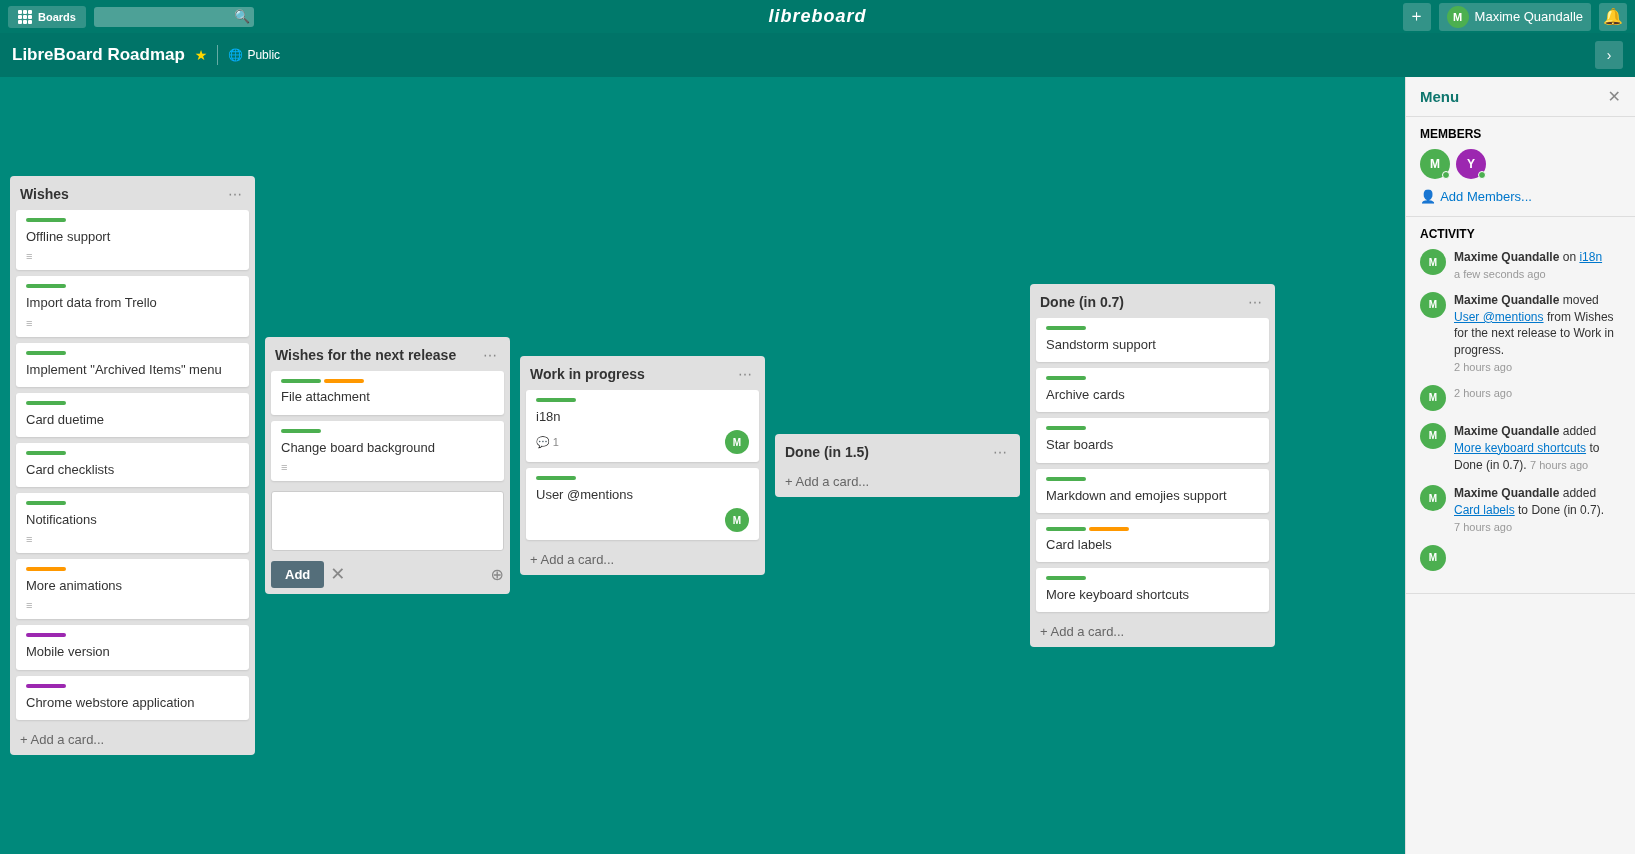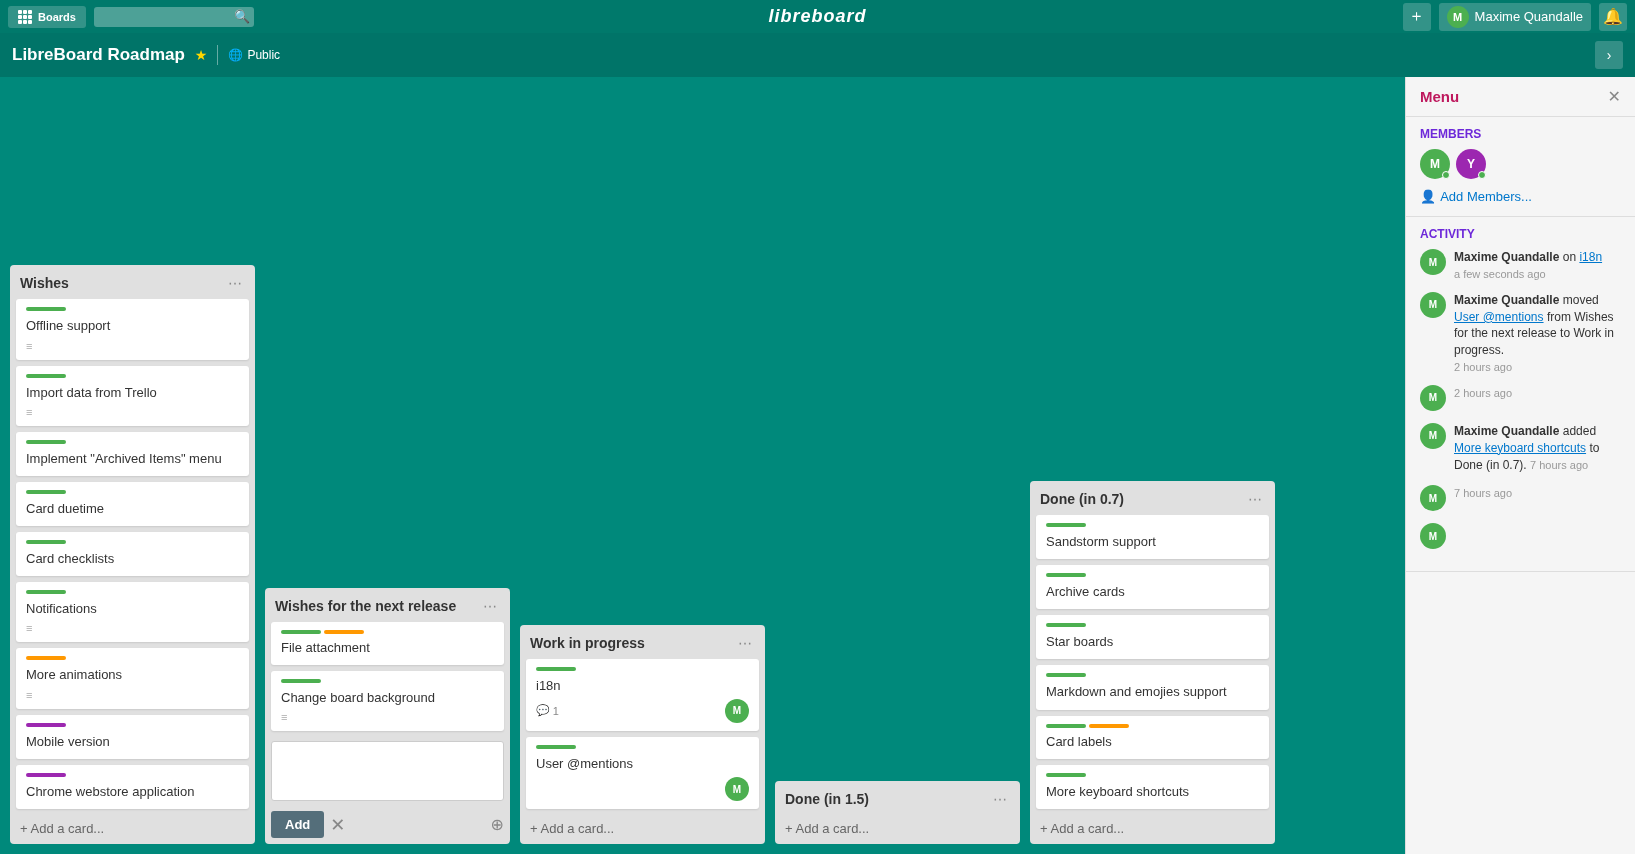--- a/index.html
+++ b/index.html
@@ -142,21 +142,21 @@
     .main {
       display: flex;
       height: calc(854px - 33px - 44px);
       overflow: hidden;
     }
 
     
     .board-area {
       flex: 1;
       display: flex;
-      align-items: flex-end;
+      align-items: center;
       padding: 10px;
       gap: 10px;
       overflow-x: auto;
       height: 100%;
     }
 
     
     .list {
       background: #e0e0e0;
       border-radius: 4px;
@@ -319,37 +319,37 @@
     .sidebar-header {
       display: flex;
       align-items: center;
       justify-content: space-between;
       padding: 10px 14px;
       border-bottom: 1px solid #ddd;
     }
     .sidebar-title {
       font-size: 15px;
       font-weight: bold;
-      color: #be185d;
+      color: #0f766e;
     }
     .sidebar-close {
       background: none;
       border: none;
       color: #888;
       cursor: pointer;
       font-size: 16px;
     }
     .sidebar-section {
       padding: 10px 14px;
       border-bottom: 1px solid #ddd;
     }
     .sidebar-section-title {
       font-size: 12px;
       font-weight: bold;
-      color: #6d28d9;
+      color: #000000;
       text-transform: uppercase;
       margin-bottom: 8px;
     }
     .members-row {
       display: flex;
       align-items: center;
       gap: 6px;
     }
     .member-avatar {
       width: 30px; height: 30px;
@@ -683,20 +683,23 @@
         <div>
           <div class="activity-text">
             <strong>Maxime Quandalle</strong> added <a href="#">More keyboard shortcuts</a> to Done (in 0.7). <span class="activity-time" style="display:inline;">7 hours ago</span>
           </div>
         </div>
       </div>
 
       <div class="activity-item">
         <div class="activity-avatar">M</div>
         <div>
+          <div class="activity-text">
+            <strong>Maxime Quandalle</strong> added <a href="#">Card labels</a> to Done (in 0.7).
+          </div>
           <div class="activity-time">7 hours ago</div>
         </div>
       </div>
 
       <div class="activity-item">
         <div class="activity-avatar">M</div>
       </div>
     </div>
   </div>
 </div>

